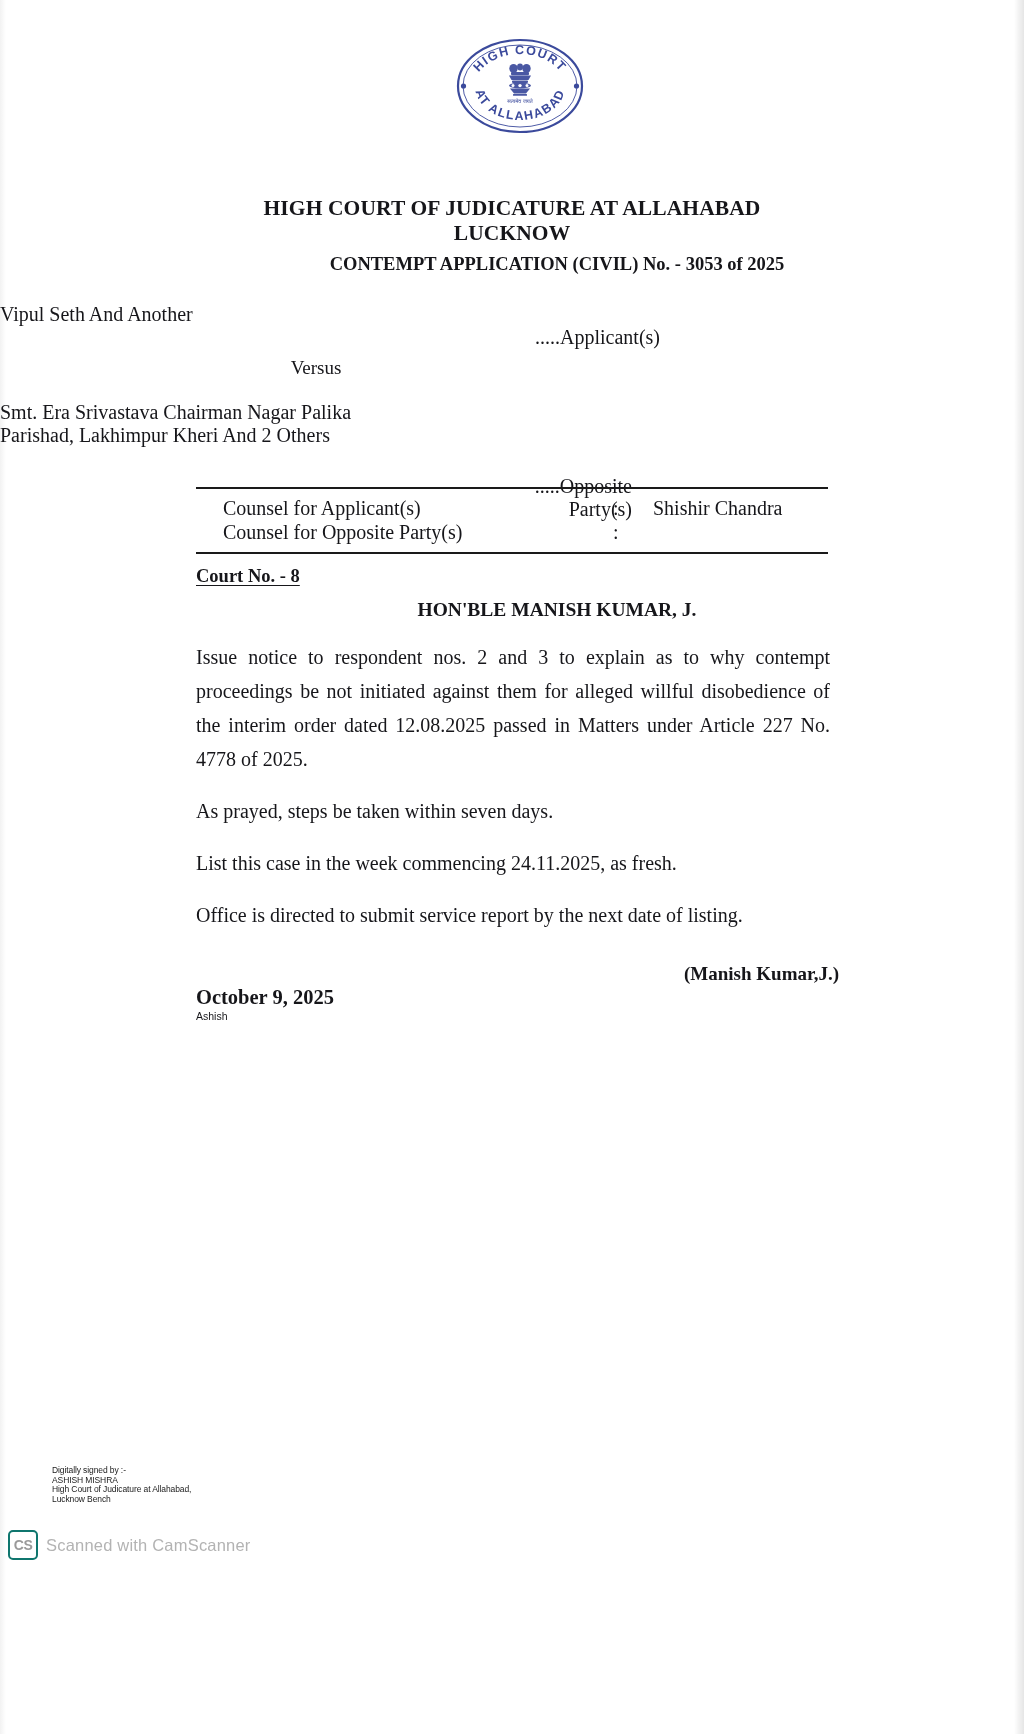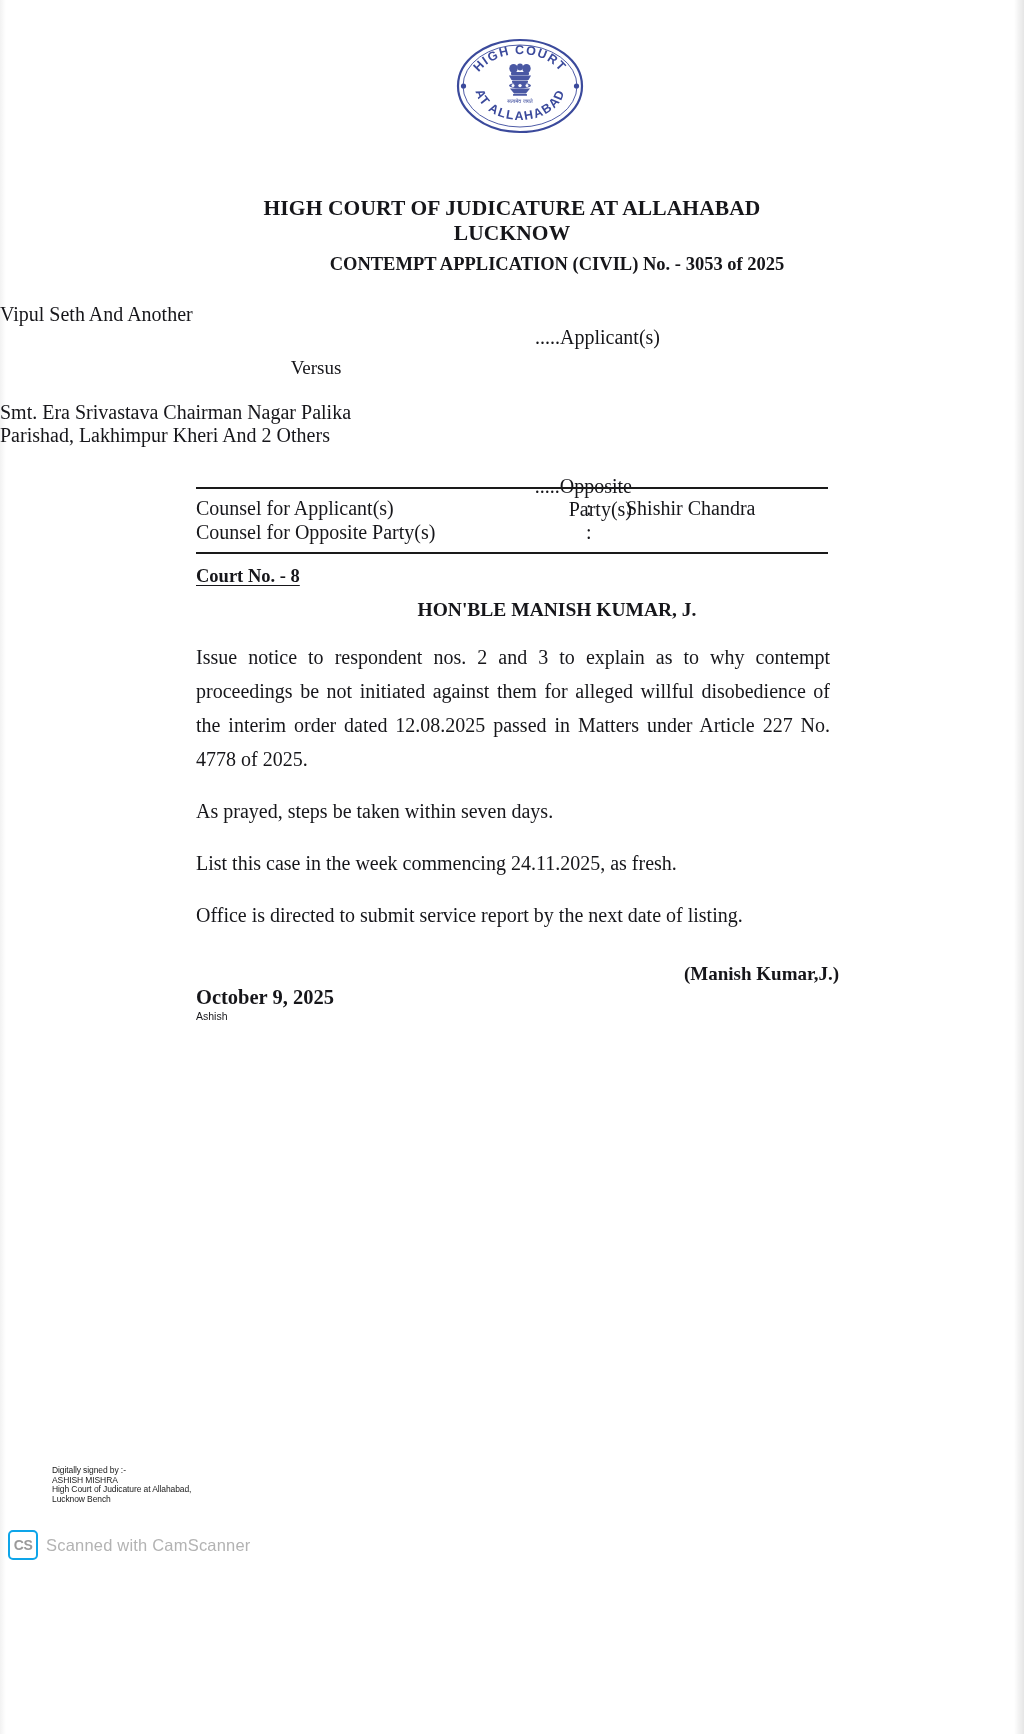--- a/index.html
+++ b/index.html
@@ -126,21 +126,21 @@
 
   .counsel-table {
     position: absolute;
     left: 196px;
     top: 497px;
     width: 632px;
     font-size: 20px;
     line-height: 23.5px;
   }
   .counsel-row { display: flex; }
-  .counsel-label { width: 390px; }
+  .counsel-label { width: 390px; margin-left: 27px; }
   .counsel-colon { width: 40px; }
   .counsel-value { flex: 1; }
 
   
   .court-no {
     position: absolute;
     left: 196px;
     top: 565px;
     font-size: 18.5px;
     font-weight: bold;
@@ -224,21 +224,21 @@
     top: 1528px;
     width: 1024px;
     height: 40px;
   }
   .cs-logo {
     position: absolute;
     left: 8px;
     top: 2px;
     width: 30px;
     height: 30px;
-    border: 2px solid #0ea5e9;
+    border: 2px solid #0f766e;
     border-radius: 5px;
     box-sizing: border-box;
     color: #9a9a9a;
     font-family: "Liberation Sans", sans-serif;
     font-size: 14px;
     font-weight: bold;
     letter-spacing: -0.5px;
     display: flex;
     align-items: center;
     justify-content: center;

